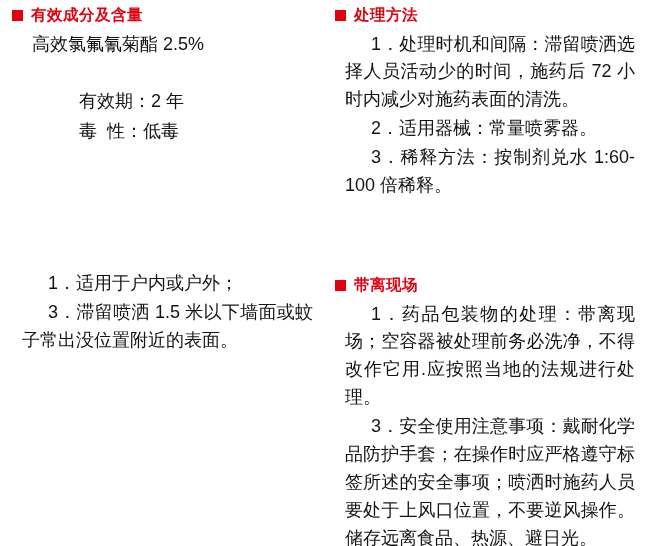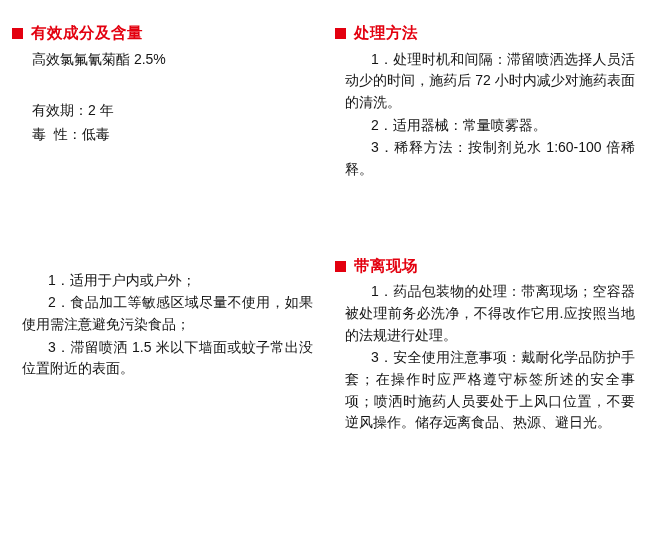--- a/index.html
+++ b/index.html
@@ -12,21 +12,21 @@
     background: #ffffff;
     font-family: "Liberation Sans", sans-serif;
     color: #1a1a1a;
     overflow: hidden;
   }
   .page {
     position: relative;
     width: 647px;
     height: 546px;
     box-sizing: border-box;
-    padding: 24px 10px 0 10px;
+    padding: 6px 10px 0 10px;
     display: flex;
     gap: 0;
   }
   .col {
     box-sizing: border-box;
   }
   .col-left {
     width: 318px;
     padding-right: 8px;
   }
@@ -53,21 +53,21 @@
     display: inline-block;
   }
   .sec-title {
     color: #e3000f;
     font-size: 15.5px;
     font-weight: bold;
     letter-spacing: 0.5px;
     line-height: 1.2;
   }
   .sec-body {
-    font-size: 14px;
+    font-size: 18px;
     line-height: 1.55;
     color: #141414;
     margin-left: 22px;
     margin-right: 2px;
   }
   .line {
     margin: 0 0 2px 0;
     white-space: pre-wrap;
   }
   .para {
@@ -80,20 +80,21 @@
   }
   .body-flush {
     margin-left: 12px;
   }
   .spacer-lg { height: 60px; }
   .spacer-md { height: 26px; }
   .spacer-sm { height: 12px; }
 
   .kv {
     white-space: pre;
+    margin-left: 47px;
   }
 </style>
 </head>
 <body>
 
 <div class="page">
 
   <div class="col col-left">
 
     <div class="section">
@@ -116,21 +117,20 @@
     </div>
 
     <div class="spacer-lg"></div>
 
 
     <div class="spacer-lg"></div>
 
     <div class="section">
       <div class="sec-body body-flush">
         <p class="para para-indent">1．适用于户内或户外；</p>
-        <p class="para para-indent">2．食品加工等敏感区域尽量不使用，如果使用需注意避免污染食品；</p>
         <p class="para para-indent">3．滞留喷洒 1.5 米以下墙面或蚊子常出没位置附近的表面。</p>
       </div>
     </div>
 
   </div>
 
   <div class="col col-right">
 
     <div class="section">
       <div class="sec-head">

